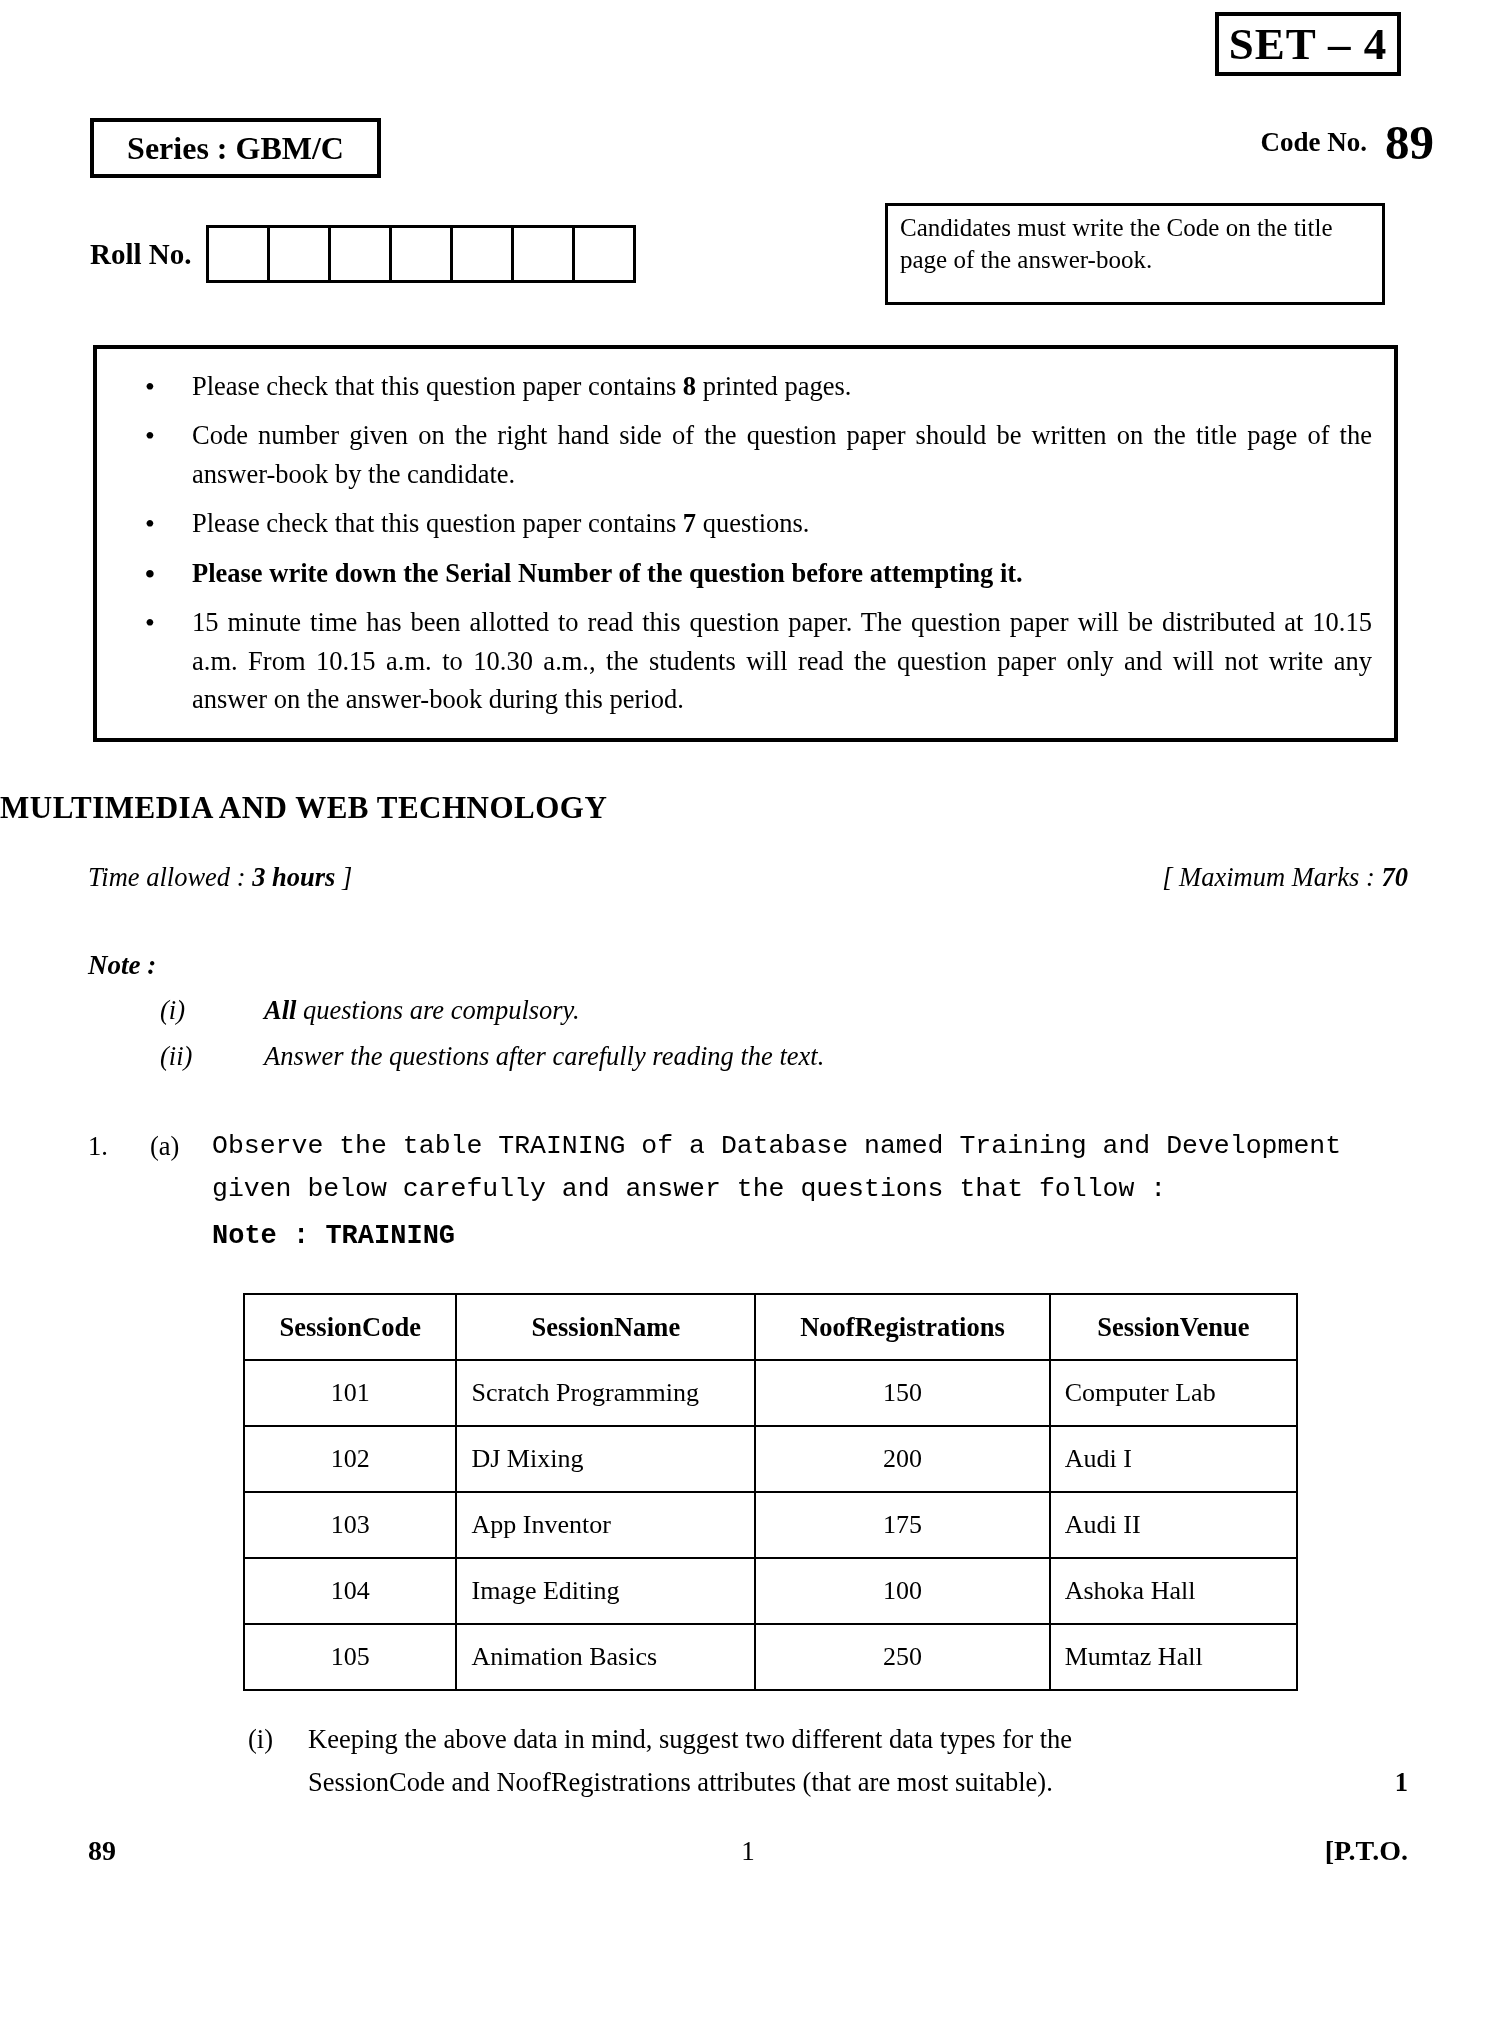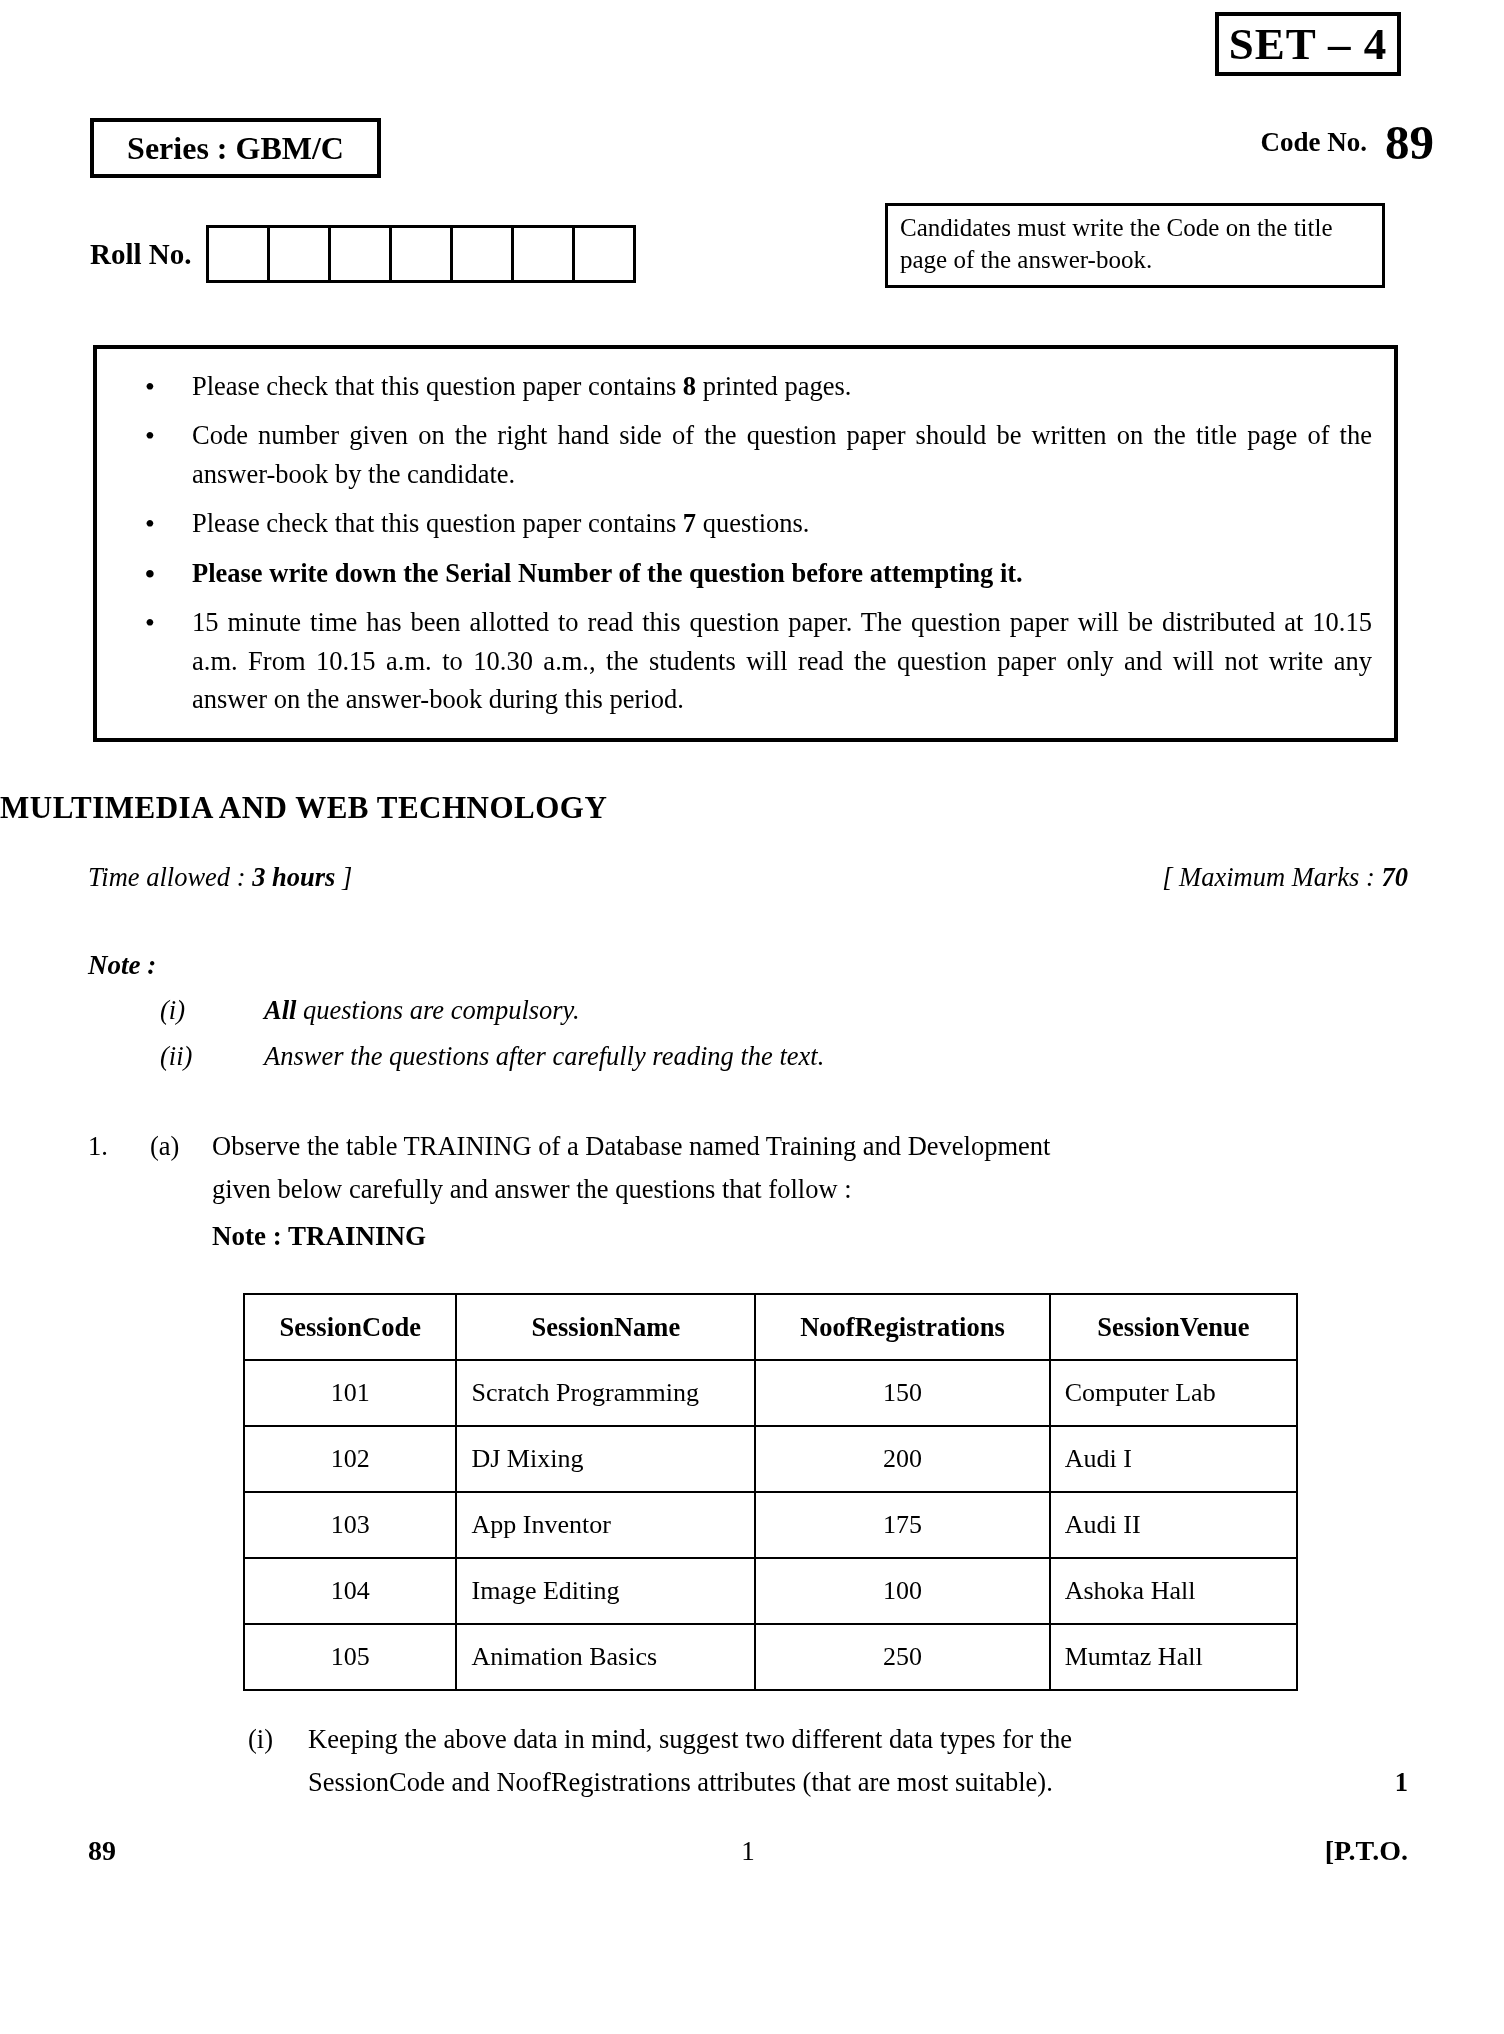--- a/index.html
+++ b/index.html
@@ -99,21 +99,21 @@
   }
 
   
   .cand-note {
     position: absolute;
     left: 885px;
     top: 203px;
     width: 500px;
     border: 3px solid #000;
     box-sizing: border-box;
-    padding: 6px 10px 9px 12px;
+    padding: 6px 10px 26px 12px;
     font-size: 25px;
     line-height: 1.28;
   }
 
   
   .instr-box {
     position: absolute;
     left: 93px;
     top: 345px;
     width: 1305px;
@@ -212,20 +212,21 @@
   .q-num {
     width: 62px;
     flex: 0 0 62px;
   }
   .q-sub {
     width: 62px;
     flex: 0 0 62px;
   }
   .q-text {
     flex: 1 1 auto;
+    font-family: Liberation Mono, monospace;
   }
   .q-text .line1 { text-align: justify; }
   .table-caption {
     font-weight: bold;
     font-size: 27px;
     margin-top: 4px;
   }
 
   
   .training-table {

